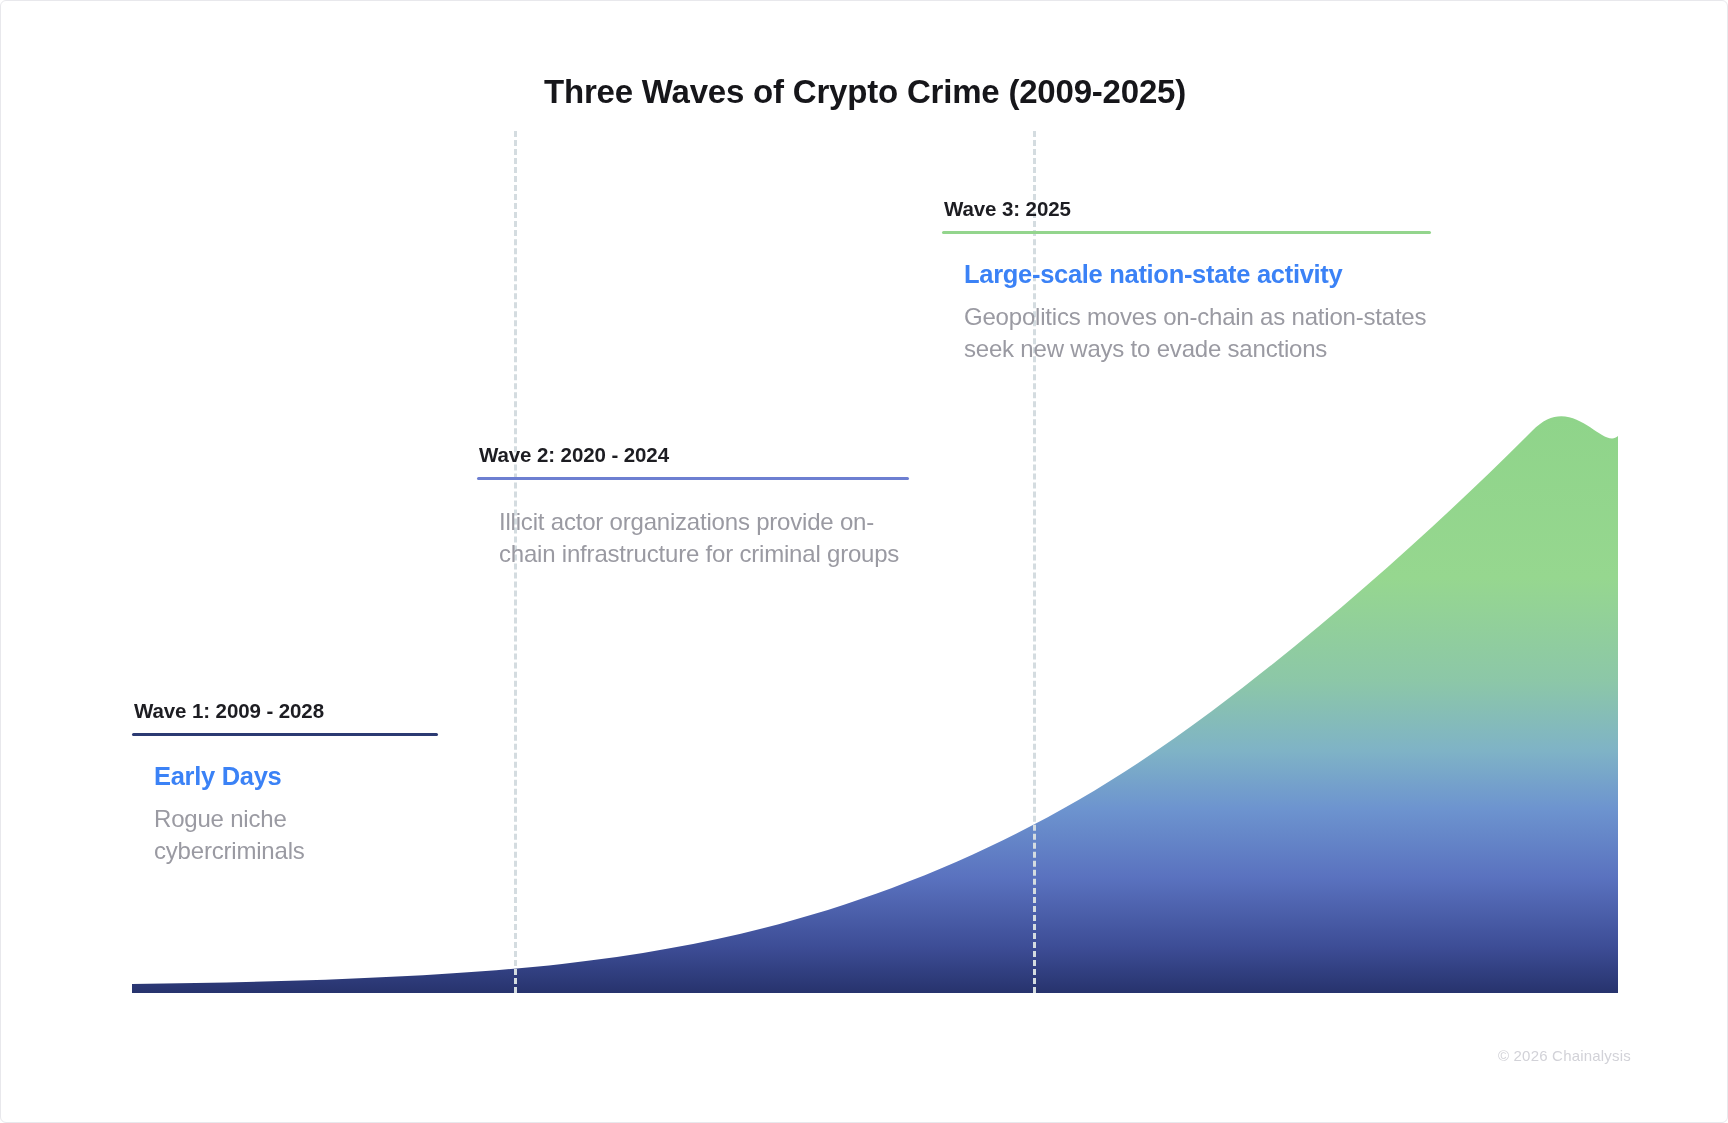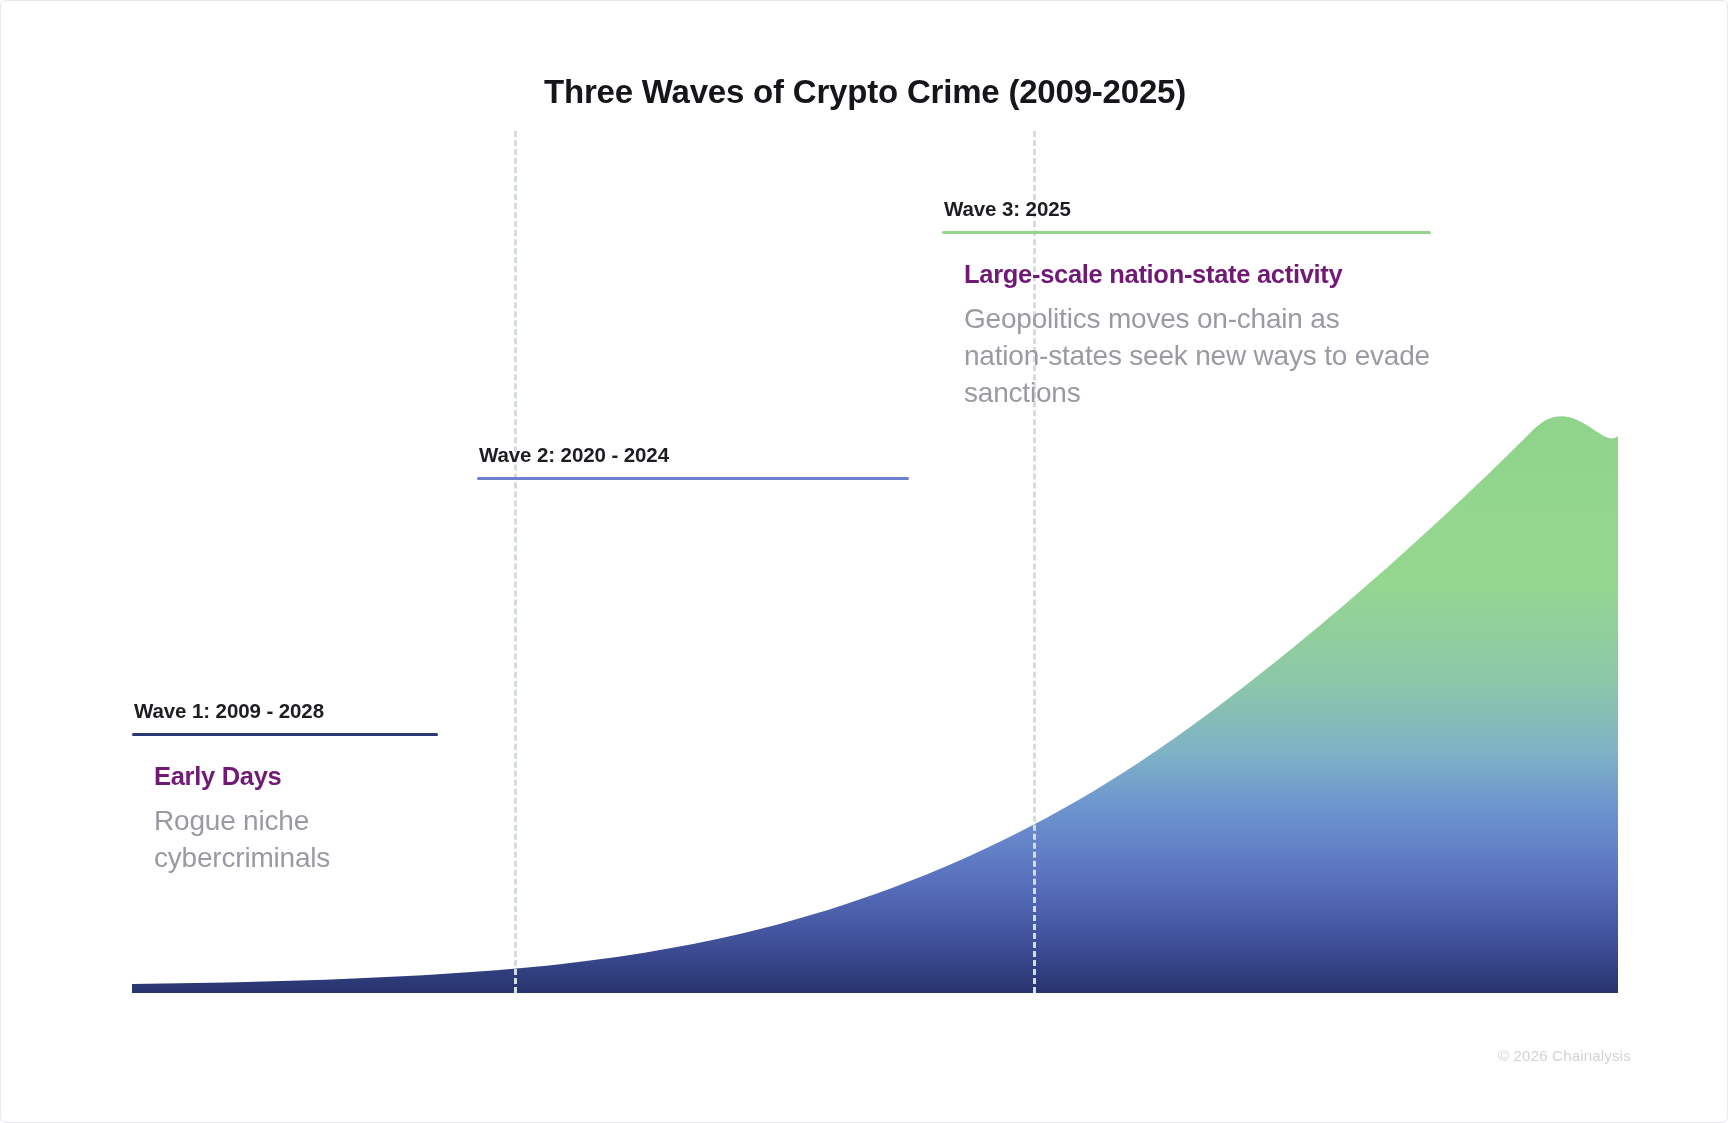--- a/index.html
+++ b/index.html
@@ -82,27 +82,27 @@
     width: 100%;
     border-radius: 2px;
     margin-bottom: 26px;
   }
   .wave-body {
     padding-left: 22px;
   }
   .wave-headline {
     font-size: 25.5px;
     font-weight: 700;
-    color: #701a75;
+    color: #3b82f6;
     letter-spacing: -0.3px;
     margin: 0 0 12px 0;
     line-height: 1.15;
   }
   .wave-desc {
-    font-size: 28px;
+    font-size: 24px;
     font-weight: 400;
     color: #9a9aa2;
     line-height: 1.32;
     margin: 0;
     letter-spacing: -0.2px;
   }
 
   #wave-1-block { left: 0px;   top: 560px; width: 306px; }
   #wave-2-block { left: 345px; top: 304px; width: 432px; }
   #wave-3-block { left: 810px; top: 58px;  width: 489px; }
@@ -158,20 +158,21 @@
       <div class="wave-body">
         <div class="wave-headline">Early Days</div>
         <div class="wave-desc">Rogue niche cybercriminals</div>
       </div>
     </div>
 
     <div class="wave-block" id="wave-2-block">
       <div class="wave-period">Wave 2: 2020 - 2024</div>
       <div class="wave-rule" id="wave-2-rule" style="background: rgb(109, 127, 209);"></div>
       <div class="wave-body">
+        <div class="wave-desc">Illicit actor organizations provide on-chain infrastructure for criminal groups</div>
       </div>
     </div>
 
     <div class="wave-block" id="wave-3-block">
       <div class="wave-period">Wave 3: 2025</div>
       <div class="wave-rule" id="wave-3-rule" style="background: rgb(147, 213, 141);"></div>
       <div class="wave-body">
         <div class="wave-headline">Large-scale nation-state activity</div>
         <div class="wave-desc">Geopolitics moves on-chain as nation-states seek new ways to evade sanctions</div>
       </div>

